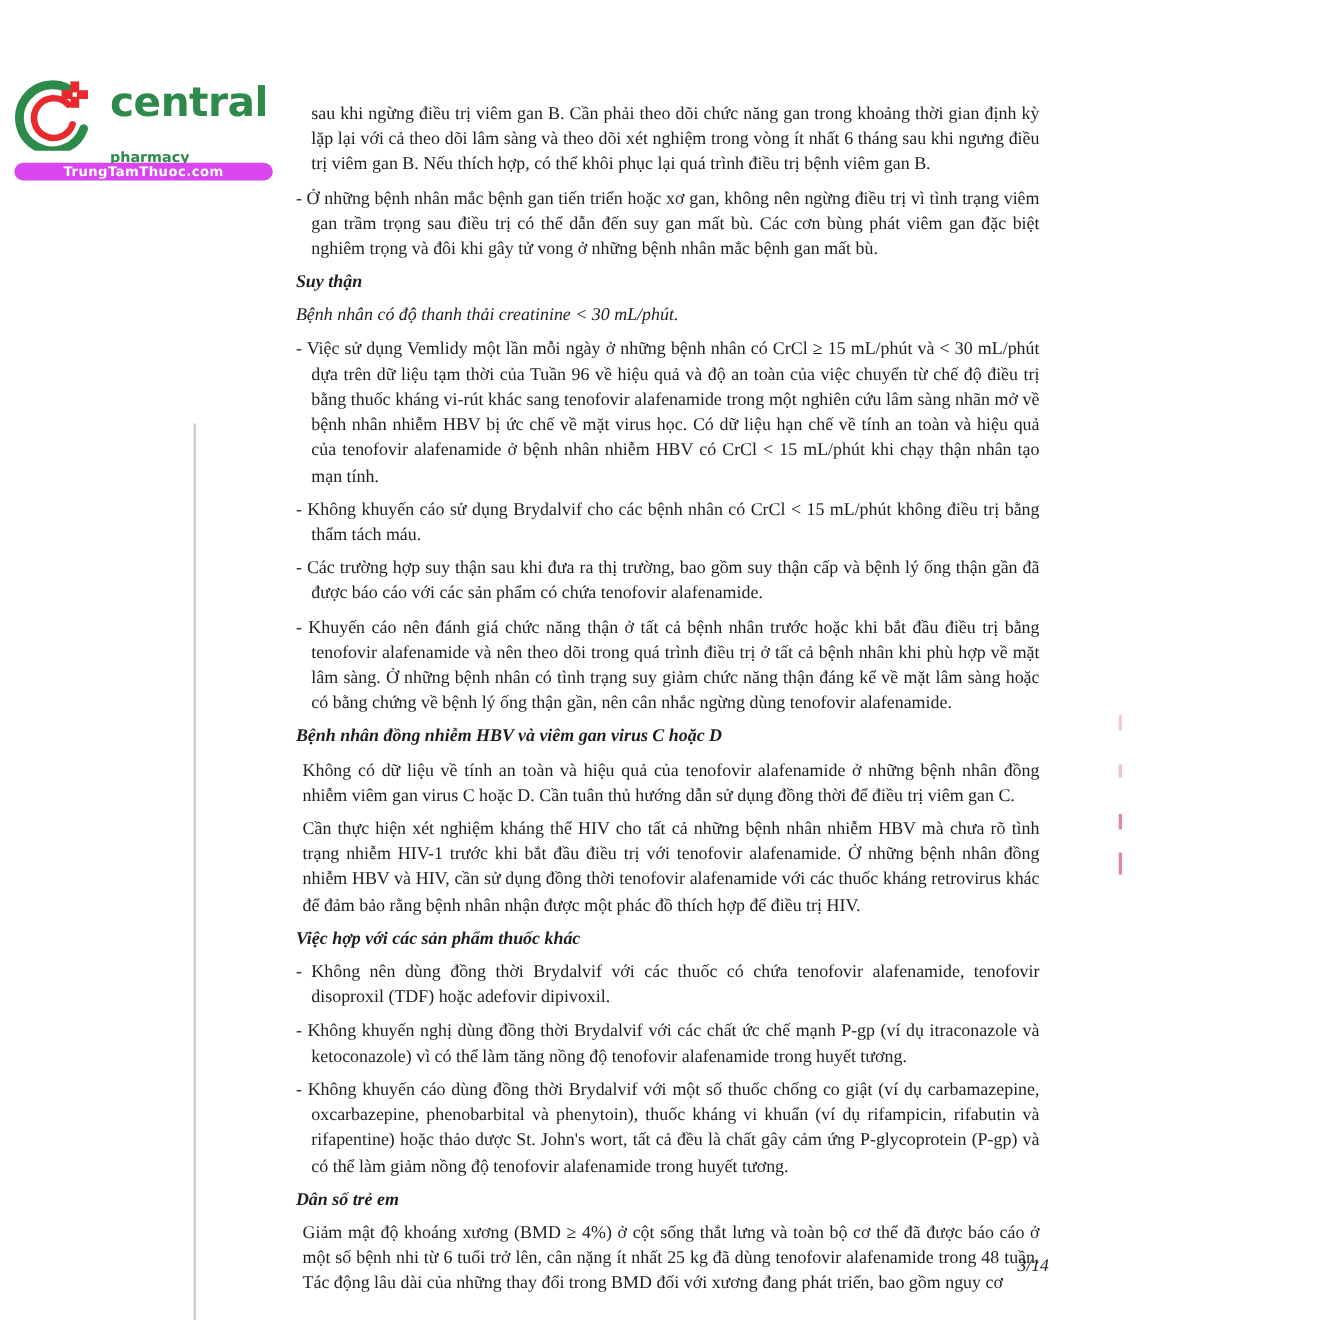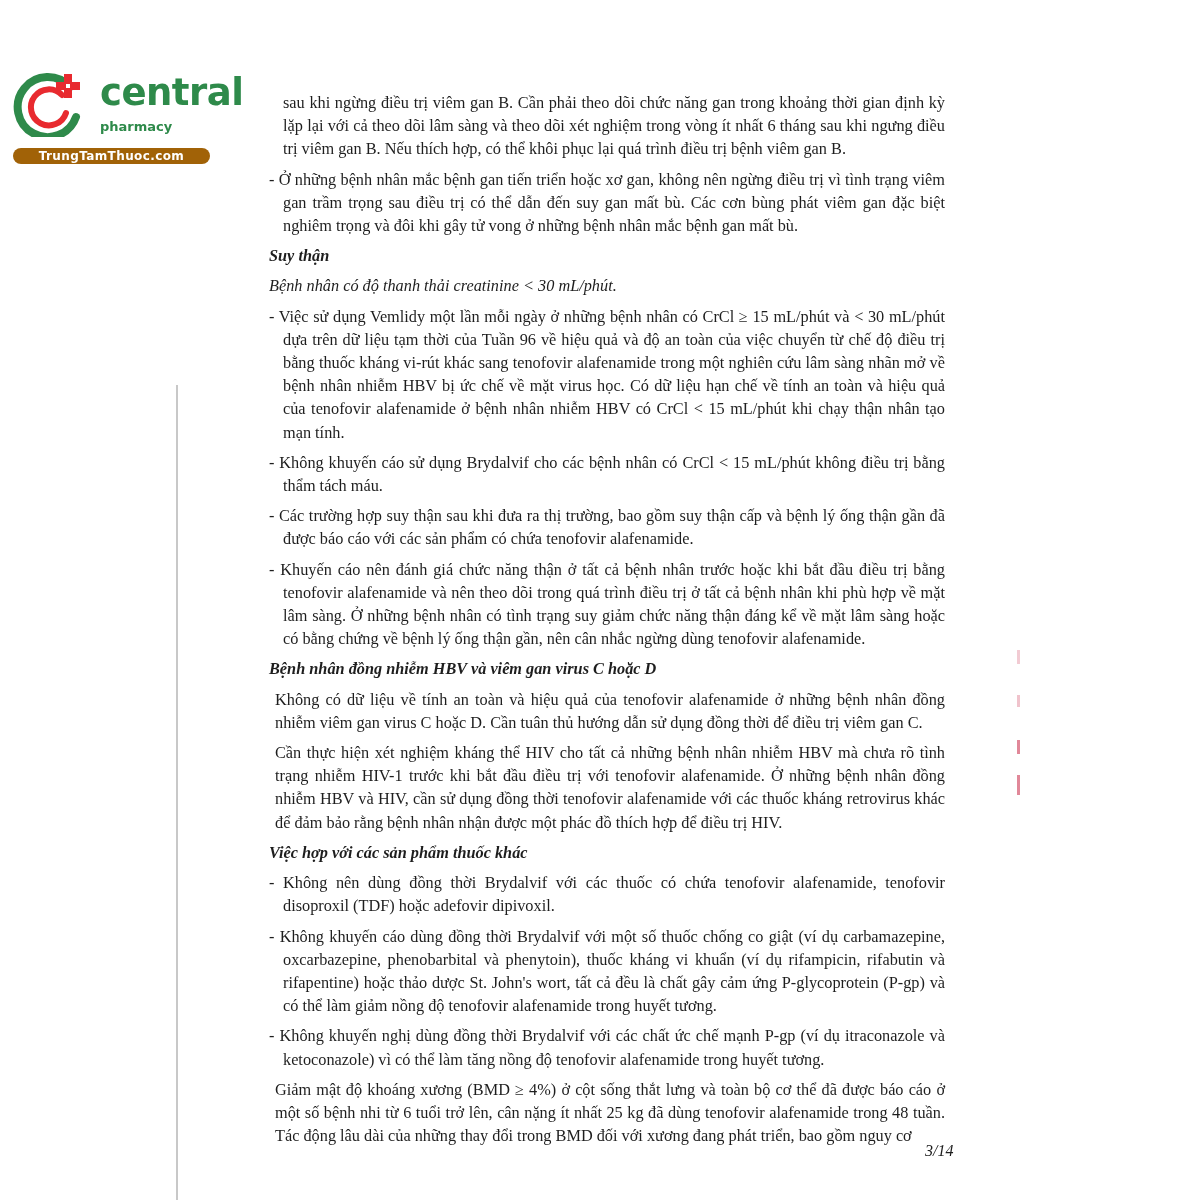--- a/index.html
+++ b/index.html
@@ -3,22 +3,22 @@
 <meta charset="utf-8">
 <style>
   html, body { margin: 0; padding: 0; }
   body {
     width: 1200px; height: 1200px; background: #ffffff; position: relative; overflow: hidden;
     font-family: "Liberation Serif", "DejaVu Serif", serif; color: #1e1e1e;
   }
   .logo { position: absolute; left: 10px; top: 38px; width: 205px; height: 100px; margin-top: 31px; }
   .logo-mark { position: absolute; left: 0; top: 0; width: 82px; height: 68px; }
   .logo-word { position: absolute; left: 90px; top: 4px; font-family: "DejaVu Sans", sans-serif; font-weight: bold; font-size: 37px; color: #2e8a4a; letter-spacing: -0.5px; line-height: 40px; }
-  .logo-sub { position: absolute; left: 90px; top: 50px; font-family: "DejaVu Sans", sans-serif; font-weight: bold; font-size: 13px; color: #2e8a4a; }
-  .logo-pill { position: absolute; left: 3px; top: 79px; width: 197px; height: 16px; border-radius: 8px; background: #a16207; color: #fff; font-family: "DejaVu Sans", sans-serif; font-weight: bold; font-size: 12px; line-height: 16px; text-align: center; letter-spacing: 0.4px; }
+  .logo-sub { position: absolute; left: 90px; top: 67px; font-family: "DejaVu Sans", sans-serif; font-weight: bold; font-size: 13px; color: #2e8a4a; }
+  .logo-pill { position: absolute; left: 3px; top: 79px; width: 235px; height: 16px; border-radius: 8px; background: #d946ef; color: #fff; font-family: "DejaVu Sans", sans-serif; font-weight: bold; font-size: 12px; line-height: 16px; text-align: center; letter-spacing: 0.4px; }
 
   .margin-line { position: absolute; left: 176px; top: 385px; width: 1.5px; height: 815px; background: #c8c8c8; }
   .scan-marks { position: absolute; left: 1017px; top: 650px; width: 10px; height: 145px; }
   .scan-marks span { position: absolute; left: 0; width: 3px; background: #d96a80; opacity: 0.8; }
 
   .doc { position: absolute; left: 262px; top: 84px; width: 690px; font-size: 16.3px; line-height: 23.2px; }
   .doc p { margin: 7px; }
   .cont { padding-left: 14px; text-align: justify; }
   .bullet { padding-left: 14px; text-indent: -14px; text-align: justify; }
   .heading { font-weight: bold; font-style: italic; }
@@ -63,19 +63,20 @@
   <p class="bullet">- Các trường hợp suy thận sau khi đưa ra thị trường, bao gồm suy thận cấp và bệnh lý ống thận gần đã được báo cáo với các sản phẩm có chứa tenofovir alafenamide.</p>
   <p class="bullet">- Khuyến cáo nên đánh giá chức năng thận ở tất cả bệnh nhân trước hoặc khi bắt đầu điều trị bằng tenofovir alafenamide và nên theo dõi trong quá trình điều trị ở tất cả bệnh nhân khi phù hợp về mặt lâm sàng. Ở những bệnh nhân có tình trạng suy giảm chức năng thận đáng kể về mặt lâm sàng hoặc có bằng chứng về bệnh lý ống thận gần, nên cân nhắc ngừng dùng tenofovir alafenamide.</p>
 
   <p class="heading">Bệnh nhân đồng nhiễm HBV và viêm gan virus C hoặc D</p>
   <p class="body-indent">Không có dữ liệu về tính an toàn và hiệu quả của tenofovir alafenamide ở những bệnh nhân đồng nhiễm viêm gan virus C hoặc D. Cần tuân thủ hướng dẫn sử dụng đồng thời để điều trị viêm gan C.</p>
 
   <p class="body-indent">Cần thực hiện xét nghiệm kháng thể HIV cho tất cả những bệnh nhân nhiễm HBV mà chưa rõ tình trạng nhiễm HIV-1 trước khi bắt đầu điều trị với tenofovir alafenamide. Ở những bệnh nhân đồng nhiễm HBV và HIV, cần sử dụng đồng thời tenofovir alafenamide với các thuốc kháng retrovirus khác để đảm bảo rằng bệnh nhân nhận được một phác đồ thích hợp để điều trị HIV.</p>
 
   <p class="heading">Việc hợp với các sản phẩm thuốc khác</p>
   <p class="bullet">- Không nên dùng đồng thời Brydalvif với các thuốc có chứa tenofovir alafenamide, tenofovir disoproxil (TDF) hoặc adefovir dipivoxil.</p>
+  <p class="bullet">- Không khuyến nghị dùng đồng thời Brydalvif với các chất ức chế mạnh P-gp (ví dụ itraconazole và ketoconazole) vì có thể làm tăng nồng độ tenofovir alafenamide trong huyết tương.</p>
   <p class="bullet">- Không khuyến cáo dùng đồng thời Brydalvif với một số thuốc chống co giật (ví dụ carbamazepine, oxcarbazepine, phenobarbital và phenytoin), thuốc kháng vi khuẩn (ví dụ rifampicin, rifabutin và rifapentine) hoặc thảo dược St. John's wort, tất cả đều là chất gây cảm ứng P-glycoprotein (P-gp) và có thể làm giảm nồng độ tenofovir alafenamide trong huyết tương.</p>
-  <p class="bullet">- Không khuyến nghị dùng đồng thời Brydalvif với các chất ức chế mạnh P-gp (ví dụ itraconazole và ketoconazole) vì có thể làm tăng nồng độ tenofovir alafenamide trong huyết tương.</p>
 
+  <p class="heading">Dân số trẻ em</p>
   <p class="body-indent">Giảm mật độ khoáng xương (BMD ≥ 4%) ở cột sống thắt lưng và toàn bộ cơ thể đã được báo cáo ở một số bệnh nhi từ 6 tuổi trở lên, cân nặng ít nhất 25 kg đã dùng tenofovir alafenamide trong 48 tuần. Tác động lâu dài của những thay đổi trong BMD đối với xương đang phát triển, bao gồm nguy cơ</p>
 </div>
 
 <div class="page-num">3/14</div>
 
 </body></html>

